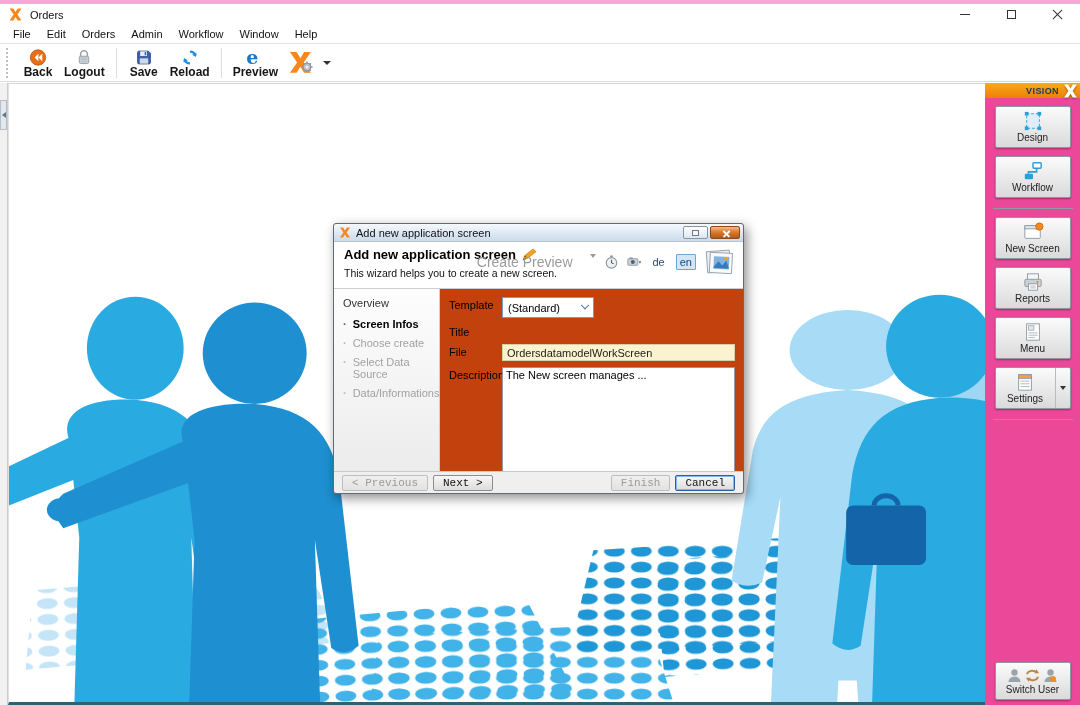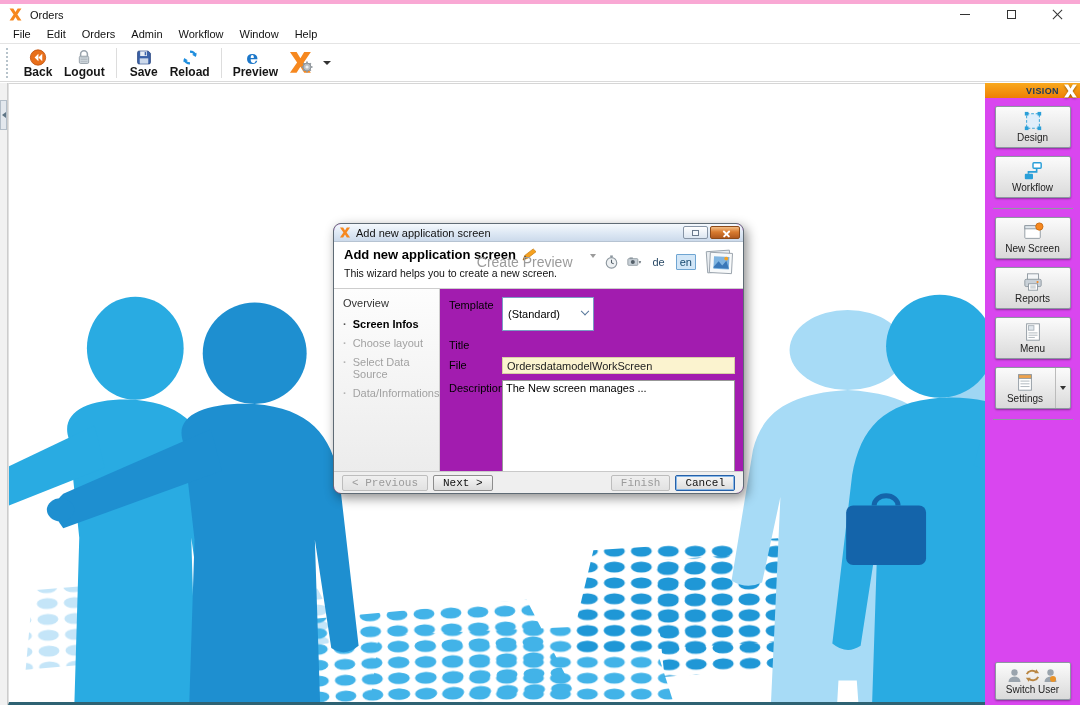--- a/index.html
+++ b/index.html
@@ -40,41 +40,41 @@
 
 
 .main { position:absolute; top:79px; left:0; right:0; bottom:0; display:flex; }
 .leftstrip { width:8px; background:#f1f1f1; border-right:1px solid #ccc; position:relative; }
 .strip-handle { position:absolute; top:17px; left:0; width:7px; height:30px; background:#e3e8ee; border:1px solid #b3bec9; display:flex; align-items:center; justify-content:center; }
 .strip-handle b { width:0; height:0; border-top:3px solid transparent; border-bottom:3px solid transparent; border-right:4px solid #5f7585; }
 .canvas { flex:1; position:relative; background:#fff; border-top:1px solid #d6d6d6; border-left:1px solid #e0e0e0; border-bottom:3px solid #2e6273; overflow:hidden; }
 .scene { position:absolute; left:0; top:0; width:100%; height:100%; }
 
 
-.sidebar { width:95px; background:#d946ef; display:flex; flex-direction:column; align-items:center; padding-bottom:5px; }
+.sidebar { width:95px; background:#ec4899; display:flex; flex-direction:column; align-items:center; padding-bottom:5px; }
 .vision { width:100%; height:15px; background:linear-gradient(#f9a91e,#ee7f04); display:flex; align-items:center; justify-content:flex-end; gap:3px; padding-right:1px; }
 .vision span { font-size:9px; font-weight:bold; color:#17375e; letter-spacing:.4px; }
 .vision svg { width:17px; height:14px; filter:drop-shadow(0 1px 1px rgba(0,0,0,.4)); }
 .sbtn { width:76px; min-height:38px; background:linear-gradient(#fbfbfb,#dadada); border:1px solid #8d98a1; border-radius:2px;
   display:flex; flex-direction:column; align-items:center; justify-content:center; gap:2px; margin-top:8px; padding:4px 0;
   font-size:10px; color:#222; box-shadow:0 1px 2px rgba(0,0,0,.35); cursor:default; }
 .sbtn svg { width:22px; height:20px; }
 .sbtn .slabel { line-height:10px; }
 .sbtn.split { flex-direction:row; padding:0; gap:0; }
 .sbtn.split .sbtn-main { flex:1; display:flex; flex-direction:column; align-items:center; justify-content:center; gap:2px; padding:4px 0; }
 .sbtn.split .sbtn-arrow { width:15px; align-self:stretch; border-left:1px solid #bbb; display:flex; align-items:center; justify-content:center; }
 .sbtn.split .sbtn-arrow b { width:0; height:0; border-left:3.5px solid transparent; border-right:3.5px solid transparent; border-top:4px solid #333; }
 .ssep { width:80px; height:1px; background:#8e99a2; margin-top:10px; }
 .switch-btn { margin-top:auto; }
 .su-icons { display:flex; align-items:center; gap:1px; }
 .su-icons svg { width:17px; height:15px; }
 
 
-.dialog { position:absolute; left:333px; top:219px; width:411px; height:271px; background:#a21caf;
-  border:1px solid #5f6b75; border-radius:8px; box-shadow:3px 4px 12px rgba(0,0,0,.45);
+.dialog { position:absolute; left:333px; top:219px; width:411px; height:271px; background:#c2410c;
+  border:1px solid #5f6b75; border-radius:3px; box-shadow:3px 4px 12px rgba(0,0,0,.45);
   display:flex; flex-direction:column; overflow:hidden; }
 .dlg-titlebar { height:18px; flex:0 0 18px; background:linear-gradient(#f5f9fd,#dde8f4 55%,#ccdaeb); display:flex; align-items:center; gap:5px; padding:0 3px 0 5px; border-bottom:1px solid #b6c3d2; }
 .dlg-titlebar svg { width:12px; height:11px; }
 .dlg-title { font-size:11px; color:#111; }
 .dlg-btns { margin-left:auto; display:flex; gap:2px; }
 .dlg-btn { width:25px; height:13px; border:1px solid #8795a6; border-radius:2px; background:linear-gradient(#ffffff,#dce6f1); display:flex; align-items:center; justify-content:center; }
 .dlg-btn .mini-box { width:7px; height:6px; border:1px solid #6b7a8c; background:#f4f8fc; }
 .dlg-btn.close { width:30px; background:linear-gradient(#f3bd85,#d97c30 45%,#b0591e); border-color:#8d4a18; position:relative; }
 .dlg-btn.close i { position:absolute; left:11px; top:6px; width:9px; height:1.6px; background:#fff; border-radius:1px; }
 .dlg-btn.close i:nth-child(1){ transform:rotate(45deg); }
@@ -96,21 +96,21 @@
 .dlg-nav { width:106px; flex:0 0 106px; background:linear-gradient(#fdfdfd,#ececec); border-right:1px solid #cfcfcf; padding:8px 0 0 9px; font-size:11px; }
 .nav-h { color:#333; margin-bottom:9px; }
 .nav-item { color:#a2a2a2; margin-bottom:7px; display:flex; gap:6px; align-items:baseline; }
 .nav-item::before { content:"·"; font-weight:bold; color:#b3b3b3; }
 .nav-item.active { color:#000; font-weight:bold; }
 .nav-item.active::before { color:#555; }
 
 .dlg-form { flex:1; padding:8px 8px 0 9px; font-size:11px; }
 .frow { display:flex; align-items:flex-start; margin-bottom:6px; }
 .flabel { width:53px; flex:0 0 53px; padding-top:2px; color:#000; }
-.fselect { width:92px; height:34px; background:#fff; border:1px solid #7a9cc4; display:flex; align-items:center; justify-content:space-between; padding:0 5px; }
+.fselect { width:92px; height:21px; background:#fff; border:1px solid #7a9cc4; display:flex; align-items:center; justify-content:space-between; padding:0 5px; }
 .fselect .chev { width:6px; height:6px; border-right:1.5px solid #56769a; border-bottom:1.5px solid #56769a; transform:rotate(45deg) translate(-2px,-2px); }
 .ftext { flex:1; height:17px; background:#fff; border:1px solid #848b94; display:flex; align-items:center; padding:0 2px; overflow:hidden; white-space:nowrap; }
 .sel { background:#3297fd; color:#fff; padding:0 1px; }
 .ffile { flex:1; height:17px; background:#fbf3cf; border:1px solid #d8cfa4; display:flex; align-items:center; padding:0 4px; color:#222; }
 .fdesc { flex:1; height:113px; background:#fff; border:1px solid #979797; padding:1px 3px; font-family:"Liberation Sans",sans-serif; font-size:11px; resize:none; outline:none; }
 
 .dlg-footer { flex:0 0 22px; border-top:1px solid #c9c9c9; background:#efefef; display:flex; align-items:center; gap:5px; padding:0 8px; }
 .wbtn { height:16px; min-width:52px; padding:7px 9px; font-size:11px; color:#111; background:linear-gradient(#f7f7f7,#dcdcdc); border:1px solid #8d8d8d; border-radius:2px; display:flex; align-items:center; justify-content:center;font-family:Liberation Mono, monospace; }
 .wbtn.disabled { color:#9b9b9b; border-color:#bdbdbd; background:linear-gradient(#efefef,#e2e2e2); }
 .wbtn.cancel { border:1px solid #2660a8; box-shadow:inset 0 0 0 1px #86b7e8; }
@@ -459,21 +459,21 @@
           <circle cx="23" cy="11" r="2" fill="#f6a11f"></circle>
         </svg>
       </div>
       <div class="dlg-sub">This wizard helps you to create a new screen.</div>
     </div>
 
     <div class="dlg-body">
       <div class="dlg-nav">
         <div class="nav-h">Overview</div>
         <div class="nav-item active">Screen Infos</div>
-        <div class="nav-item">Choose layout</div>
+        <div class="nav-item">Choose create</div>
         <div class="nav-item">Select Data Source</div>
         <div class="nav-item">Data/Informations</div>
       </div>
 
       <div class="dlg-form">
         <div class="frow">
           <span class="flabel">Template</span>
           <div class="fselect">
             <span>(Standard)</span>
             <i class="chev"></i>

